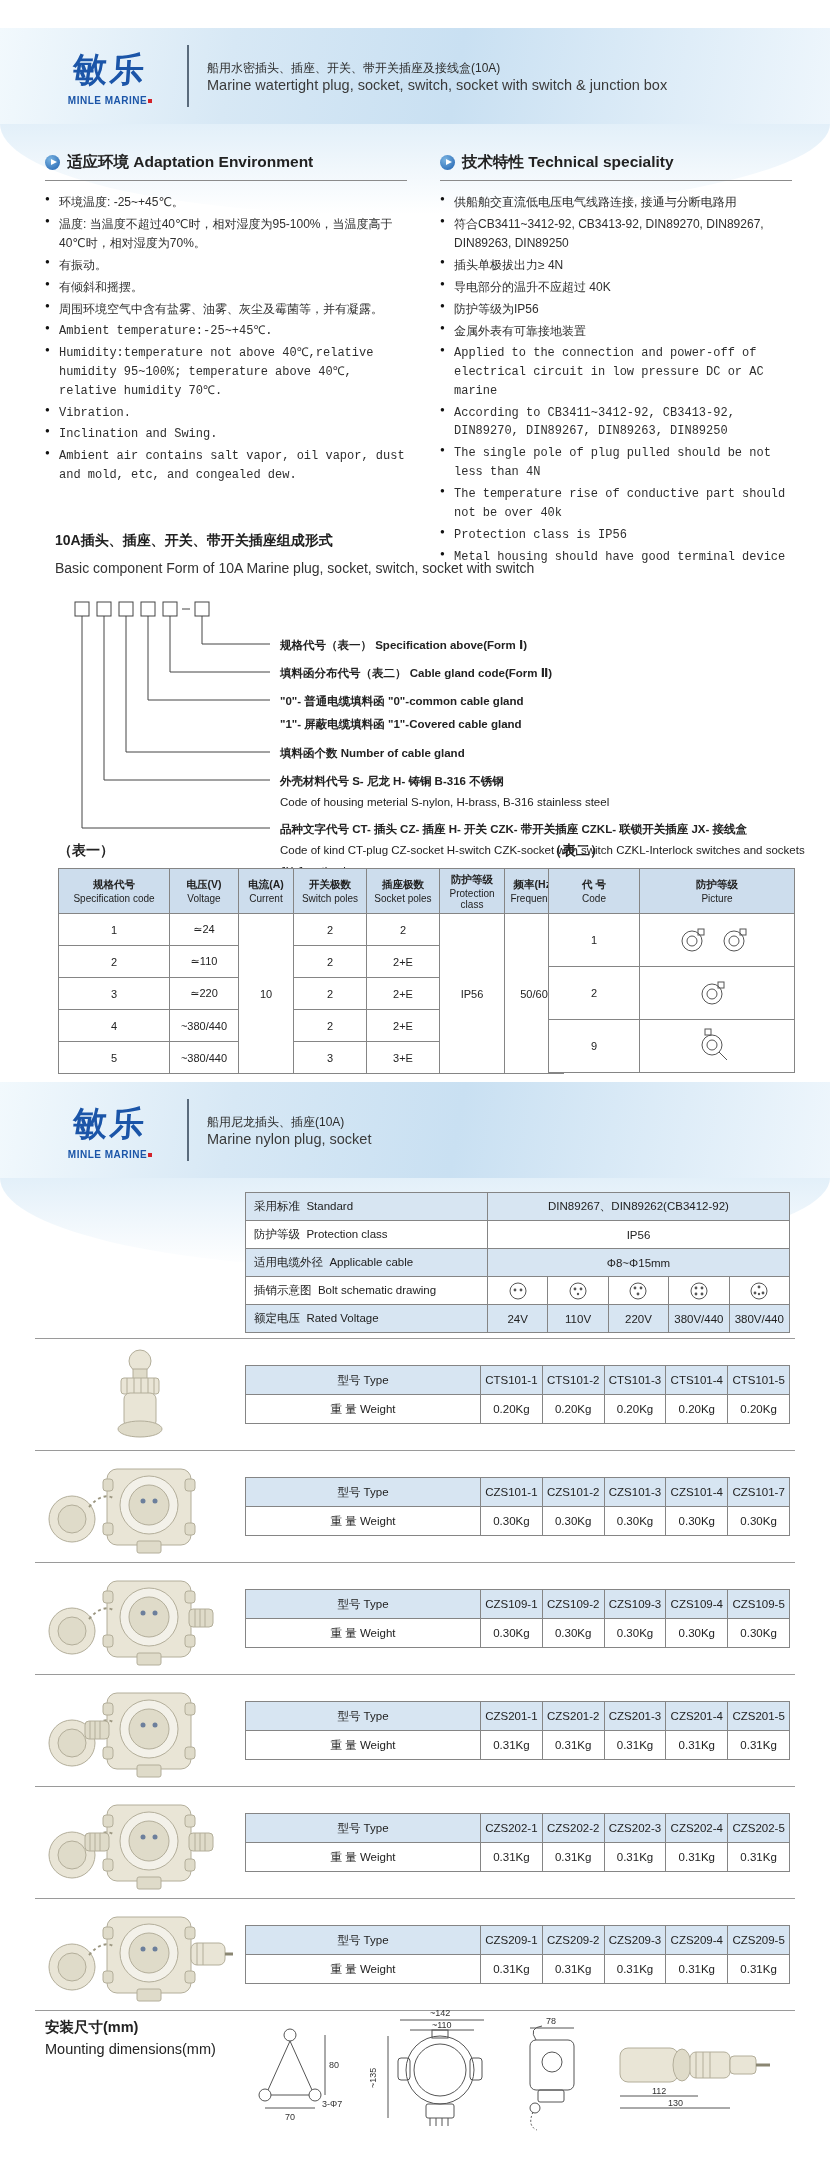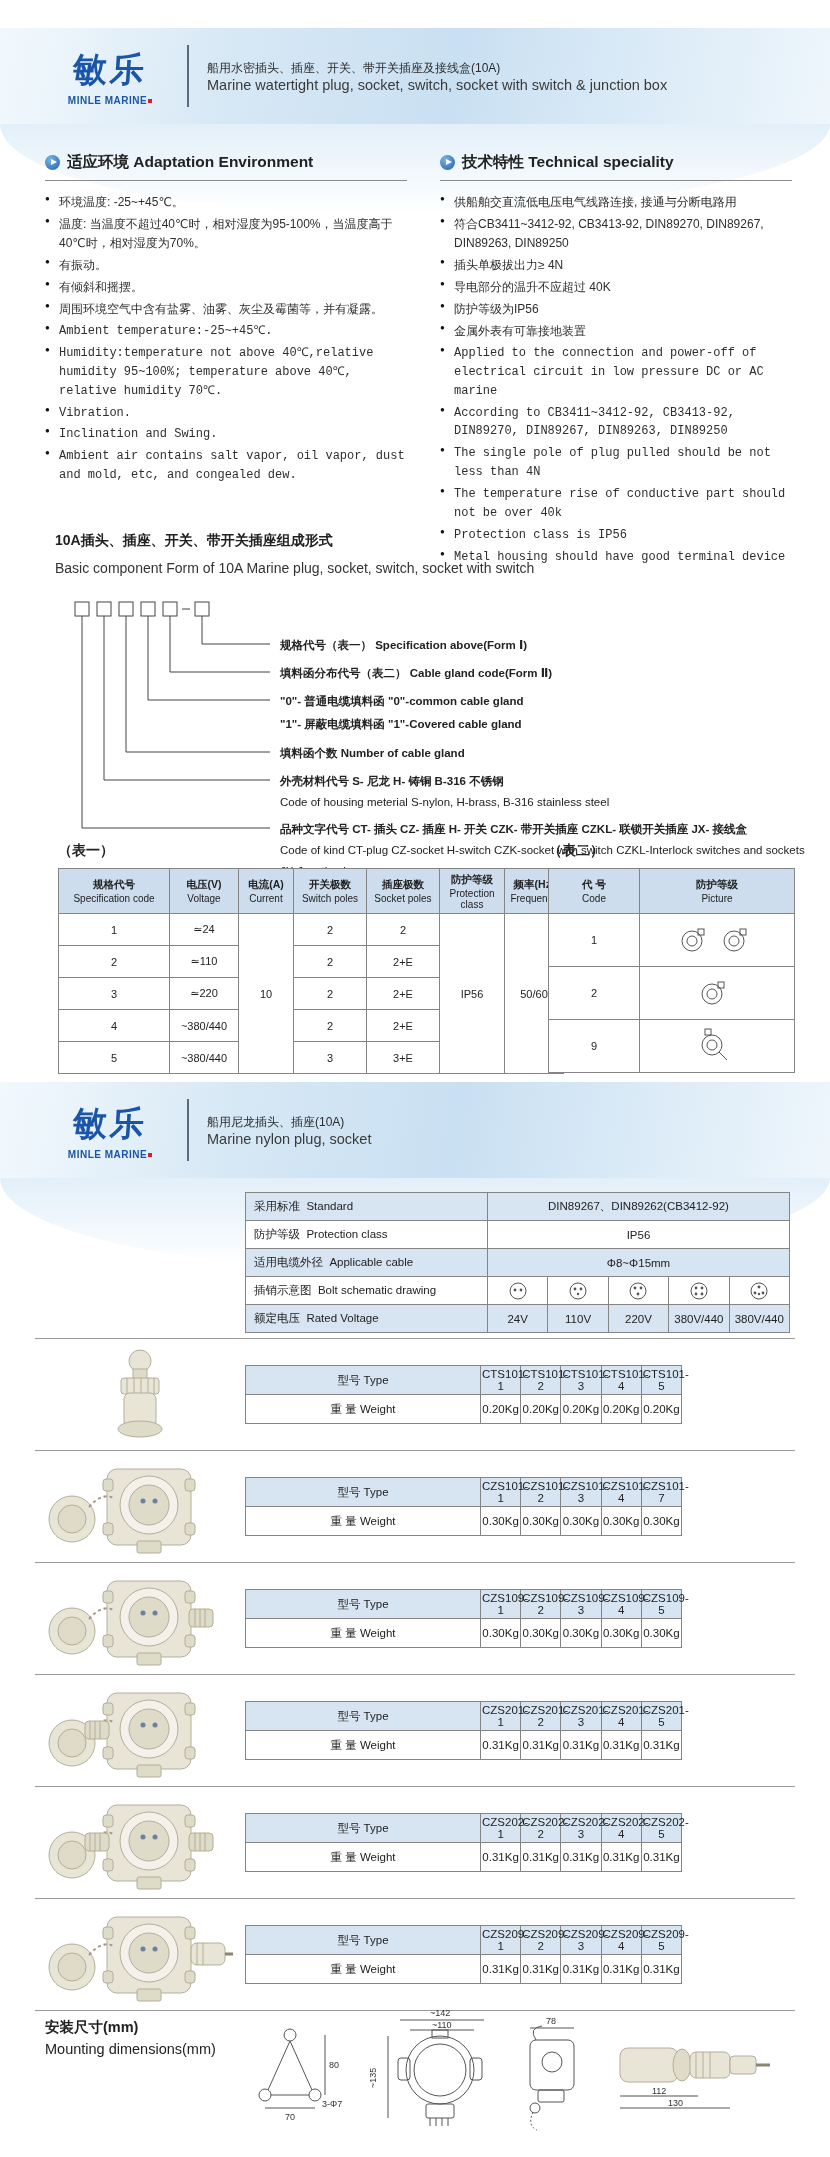--- a/index.html
+++ b/index.html
@@ -48,21 +48,21 @@
   table.spec tbody td{height:27px;background:#fff;font-size:11px;}
   
   table.std{border-collapse:collapse;table-layout:fixed;width:545px;}
   table.std td{border:1px solid #858585;height:25px;font-size:11.5px;text-align:center;color:#222;background:#fff;}
   table.std td.lbl{text-align:left;padding-left:8px;width:232px;}
   table.std tr.tint td{background:#d7e5f2;}
   .pin-icon{display:inline-block;vertical-align:middle;}
   .product-block{position:relative;height:111px;border-bottom:1px solid #9a9a9a;
                  display:flex;align-items:center;}
   .photo-wrap{width:210px;flex:0 0 210px;display:flex;justify-content:center;}
-  table.ptable{border-collapse:collapse;table-layout:fixed;width:437px;border-radius:6px;}
+  table.ptable{border-collapse:collapse;table-layout:fixed;width:545px;border-radius:6px;}
   table.ptable td{border:1px solid #858585;height:26px;font-size:11.5px;text-align:center;background:#fff;color:#222;}
   table.ptable tr.tint td{background:#d7e5f2;}
   table.ptable td.plabel{width:232px;}
   
   .photo g{display:none;}
   .photo-plug .part-plug{display:block;}
   .photo-cap .part-box,.photo-cap .part-cap{display:block;}
   .photo-cap2 .part-box,.photo-cap2 .part-cap,.photo-cap2 .part-glandR{display:block;}
   .photo-box1 .part-box,.photo-box1 .part-cap,.photo-box1 .part-glandL{display:block;}
   .photo-box2 .part-box,.photo-box2 .part-cap,.photo-box2 .part-glandL,.photo-box2 .part-glandR{display:block;}

